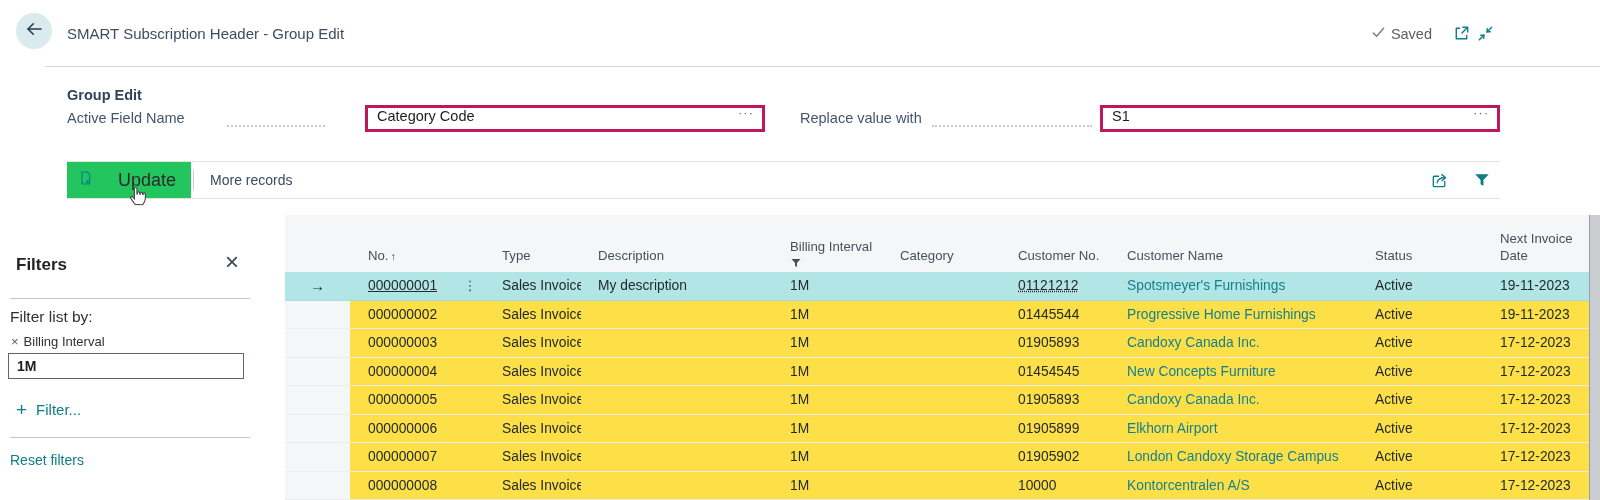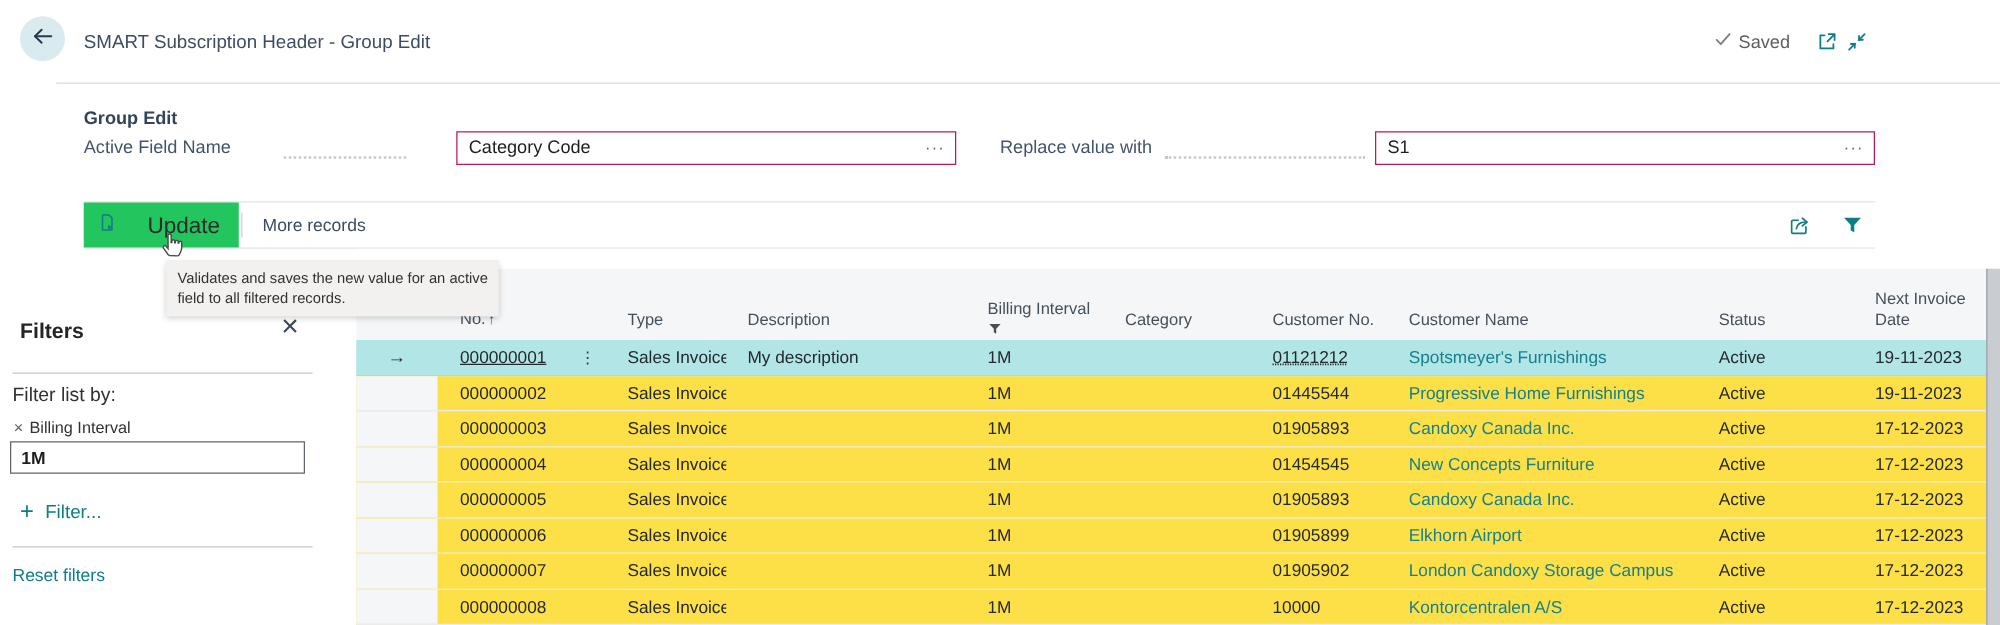--- a/index.html
+++ b/index.html
@@ -17,22 +17,22 @@
   .saved{display:flex;align-items:center;gap:5px;color:#605e5c;font-size:14.5px;margin-right:16px;}
   .icon-btn{width:22px;height:22px;display:flex;align-items:center;justify-content:center;cursor:pointer;}
 
   
   .section-title{position:absolute;left:67px;top:87px;font-size:14.5px;font-weight:bold;color:#32435a;text-align:center;}
   .field{position:absolute;top:104px;height:28px;display:flex;align-items:center;}
   .field .flabel{font-size:14.5px;color:#44546c;white-space:nowrap;}
   .field .leader{flex:1;margin:0 8px 0 10px;height:55%;border-bottom:2px dotted #c9c7c5;}
   .field-1{left:67px;width:698px;gap:32px;}
   .field-2{left:800px;width:700px;}
-  .finput{width:400px;height:27px;box-sizing:border-box;border:1px solid #be185d;background:#fff;
-          display:flex;align-items:center;padding:0 8px 0 9px;font-size:14.5px;color:#1d1d1d;flex:none;}
+  .finput{width:400px;height:27px;box-sizing:border-box;border:3px solid #be185d;background:#fff;
+          display:flex;align-items:flex-start;padding:0 8px 0 9px;font-size:14.5px;color:#1d1d1d;flex:none;}
   .finput .val{flex:1;}
   .finput .assist{color:#605e5c;font-size:13px;letter-spacing:1px;cursor:pointer;line-height:10px;}
 
   
   .actionbar{position:absolute;left:67px;top:161px;width:1433px;height:38px;box-sizing:border-box;
              border-top:1px solid #e3e2e0;border-bottom:1px solid #e3e2e0;
              display:flex;align-items:center;}
   .update-btn{height:100%;display:flex;align-items:center;gap:24px;padding:0 15px 0 11px;
               background:#22c55e;cursor:pointer;font-size:18px;color:#2b2b2b;}
   .vsep{width:1px;height:20px;background:#d2d0ce;margin:0 2px;}
@@ -168,24 +168,20 @@
         </svg>
       </div>
       <div class="icon-btn">
         <svg width="18" height="18" viewBox="0 0 20 20">
           <path d="M2.5 3.5h15l-5.9 6.6v6.4l-3.2-1.7v-4.7z" fill="#0d7d87"></path>
         </svg>
       </div>
     </div>
   </div>
 
-  <div class="tooltip">
-    <div>Validates and saves the new value for an active</div>
-    <div>field to all filtered records.</div>
-  </div>
 
   <div class="cursor-hand">
     <svg width="25" height="25" viewBox="0 0 24 24">
       <path d="M9.3 21.5c-.5-.1-.9-.4-1.2-.8l-3.5-4.9c-.4-.5-.3-1.2.2-1.6.5-.4 1.2-.4 1.6.1l1.7 1.9V6.2c0-.7.5-1.2 1.2-1.2s1.2.5 1.2 1.2v5.3h.5v-1c0-.6.5-1.1 1.1-1.1s1.1.5 1.1 1.1v1.2h.5v-.7c0-.6.5-1.1 1.1-1.1s1.1.5 1.1 1.1v1h.5v-.4c0-.6.5-1.1 1.1-1.1s1.1.5 1.1 1.1v3.8c0 1.4-.4 2.8-1.1 4l-.9 1.6c-.3.5-.8.8-1.4.8z" fill="#fff" stroke="#4a4a4a" stroke-width="1.1"></path>
     </svg>
   </div>
 
   <div class="filters">
     <div class="filters-title">Filters</div>
     <div class="filters-close"><span>×</span></div>

